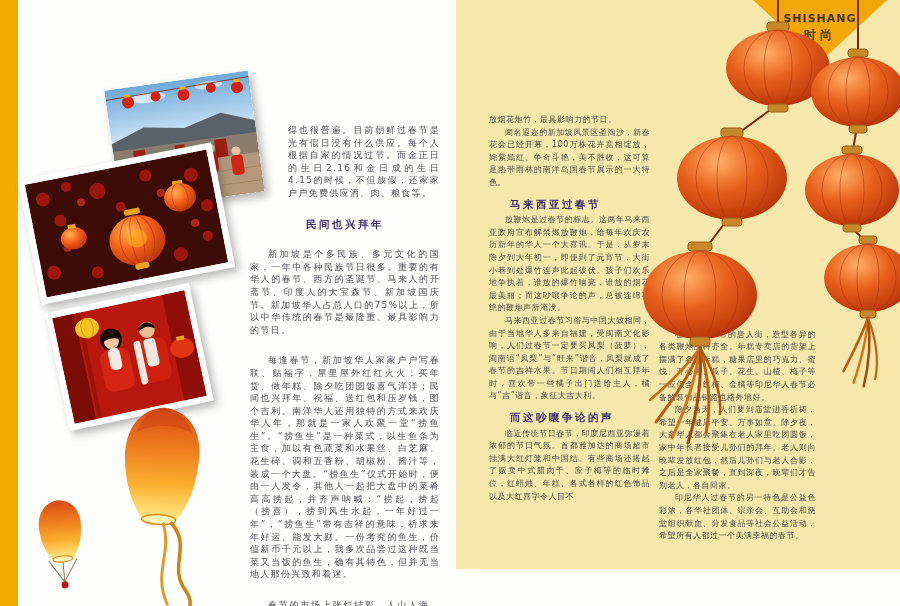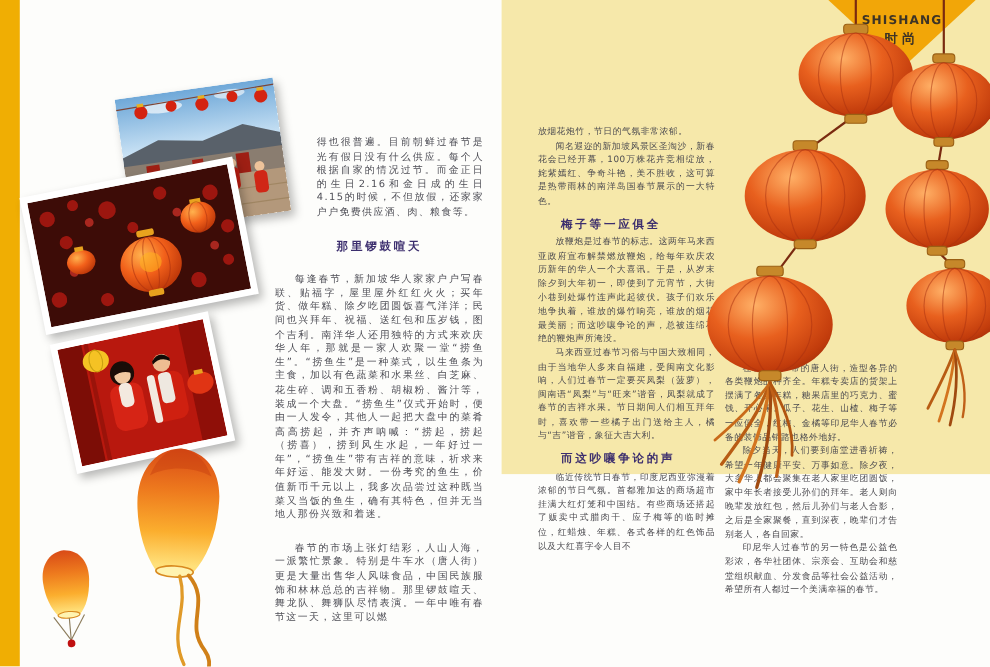--- a/index.html
+++ b/index.html
@@ -28,21 +28,21 @@
   .indent{text-indent:2em;}
   .intro-spacer{float:left;width:56px;height:96px;}
   .sec-title{
     font-weight:bold;font-size:10.5px;color:#3c2e6e;
     letter-spacing:2.5px;margin:9px 0 5px;
   }
   .sec-title.centered{text-align:center;}
   .sec-title.indented{text-indent:2em;margin:8px 0 4px;}
 
   
-  .right-page{position:absolute;left:456px;top:0;width:444px;height:431px;background:#f6e8aa;}
+  .right-page{position:absolute;left:456px;top:0;width:444px;height:569px;background:#f6e8aa;}
   .badge-tri{
     position:absolute;left:297px;top:0;width:0;height:0;
     border-left:67px solid transparent;border-right:67px solid transparent;
     border-top:62px solid #f2a608;
   }
   .badge-text{
     position:absolute;left:297px;top:12px;width:134px;text-align:center;
     color:#3e3426;z-index:3;
   }
   .badge-en{font-size:11px;font-weight:bold;letter-spacing:1px;display:block;}
@@ -224,21 +224,22 @@
       <line x1="12" y1="62" x2="26" y2="84" stroke="#8a7a5a" stroke-width="1"></line>
       <line x1="26" y1="64" x2="26" y2="84" stroke="#8a7a5a" stroke-width="1"></line>
       <line x1="40" y1="62" x2="26" y2="84" stroke="#8a7a5a" stroke-width="1"></line>
       <circle cx="26" cy="87" r="3.5" fill="#c01010"></circle>
     </svg>
   </div>
 
   <div class="article">
     <span class="intro-spacer"></span>
     <p>得也很普遍。目前朝鲜过春节是光有假日没有什么供应。每个人根据自家的情况过节。而金正日的生日2.16和金日成的生日4.15的时候，不但放假，还家家户户免费供应酒、肉、粮食等。</p>
-    <div class="sec-title centered">那里锣鼓喧天</div>
+    <div class="sec-title centered">民间也兴拜年</div>
+    <p class="indent">新加坡是个多民族、多元文化的国家，一年中各种民族节日很多。重要的有华人的春节、西方的圣诞节、马来人的开斋节、印度人的大宝森节、新加坡国庆节。新加坡华人占总人口的75%以上，所以中华传统的春节是最隆重、最具影响力的节日。</p>
     <p class="indent">每逢春节，新加坡华人家家户户写春联、贴福字，屋里屋外红红火火；买年货、做年糕、除夕吃团圆饭喜气洋洋；民间也兴拜年、祝福、送红包和压岁钱，图个吉利。南洋华人还用独特的方式来欢庆华人年，那就是一家人欢聚一堂“捞鱼生”。“捞鱼生”是一种菜式，以生鱼条为主食，加以有色蔬菜和水果丝、白芝麻、花生碎、调和五香粉、胡椒粉、酱汁等，装成一个大盘。“捞鱼生”仪式开始时，便由一人发令，其他人一起把大盘中的菜肴高高捞起，并齐声呐喊：“捞起，捞起（捞喜），捞到风生水起，一年好过一年”，“捞鱼生”带有吉祥的意味，祈求来年好运、能发大财。一份考究的鱼生，价值新币千元以上，我多次品尝过这种既当菜又当饭的鱼生，确有其特色，但并无当地人那份兴致和着迷。</p>
     <p class="indent">春节的市场上张灯结彩，人山人海，一派繁忙景象。特别是牛车水（唐人街）更是大量出售华人风味食品，中国民族服饰和林林总总的吉祥物。那里锣鼓喧天、舞龙队、舞狮队尽情表演。一年中唯有春节这一天，这里可以燃</p>
   </div>
 </div>
 
 <div class="right-page">
 
   <div class="badge-tri"></div>
   <div class="badge-text">
     <span class="badge-en">SHISHANG</span>
@@ -316,23 +317,23 @@
     </g>
     <g transform="translate(268,318) scale(0.72)" fill="none" stroke-linecap="round">
       <path d="M0,0 C-10,28 -22,50 -34,74" stroke="#b85c14" stroke-width="3.5"></path>
       <path d="M0,0 C-2,30 -10,60 -20,90" stroke="#d3741f" stroke-width="3.5"></path>
       <path d="M0,0 C4,30 2,62 -6,95" stroke="#a04a10" stroke-width="3.5"></path>
       <path d="M0,0 C10,26 16,55 10,85" stroke="#c06018" stroke-width="3"></path>
     </g>
   </svg>
 
   <div class="rcol" id="rcol1">
-    <p>放烟花炮竹，节日的气氛非常浓郁。</p>
+    <p>放烟花炮竹，最具影响力的节日。</p>
     <p class="indent">闻名遐迩的新加坡风景区圣淘沙，新春花会已经开幕，100万株花卉竞相绽放，姹紫嫣红、争奇斗艳，美不胜收，这可算是热带雨林的南洋岛国春节展示的一大特色。</p>
-    <div class="sec-title indented">梅子等一应俱全</div>
+    <div class="sec-title indented">马来西亚过春节</div>
     <p class="indent">放鞭炮是过春节的标志。这两年马来西亚政府宣布解禁燃放鞭炮，给每年欢庆农历新年的华人一个大喜讯。于是，从岁末除夕到大年初一，即使到了元宵节，大街小巷到处爆竹连声此起彼伏。孩子们欢乐地争执着，谁放的爆竹响亮，谁放的烟花最美丽；而这吵嚷争论的声，总被连绵不绝的鞭炮声所淹没。</p>
     <p class="indent">马来西亚过春节习俗与中国大致相同，由于当地华人多来自福建，受闽南文化影响，人们过春节一定要买凤梨（菠萝），闽南语“凤梨”与“旺来”谐音，凤梨就成了春节的吉祥水果。节日期间人们相互拜年时，喜欢带一些橘子出门送给主人，橘与“吉”谐音，象征大吉大利。</p>
     <div class="sec-title indented">而这吵嚷争论的声</div>
     <p class="indent">临近传统节日春节，印度尼西亚弥漫着浓郁的节日气氛。首都雅加达的商场超市挂满大红灯笼和中国结。有些商场还搭起了贩卖中式腊肉干、应子梅等的临时摊位，红蜡烛、年糕、各式各样的红色饰品以及大红喜字令人目不</p>
   </div>
 
   <div class="rcol" id="rcol2">
     <p>暇接。</p>
     <p class="indent">在班芝兰一带的唐人街，造型各异的各类鞭炮品种齐全。年糕专卖店的货架上摆满了各类年糕，糖果店里的巧克力、蜜饯、开心果、瓜子、花生、山楂、梅子等一应俱全，红梅、金橘等印尼华人春节必备的装饰品销路也格外地好。</p>
     <p class="indent">除夕当天，人们要到庙堂进香祈祷，希望一年健康平安、万事如意。除夕夜，大多华人都会聚集在老人家里吃团圆饭，家中年长者接受儿孙们的拜年。老人则向晚辈发放红包，然后儿孙们与老人合影，之后是全家聚餐，直到深夜，晚辈们才告别老人，各自回家。</p>

